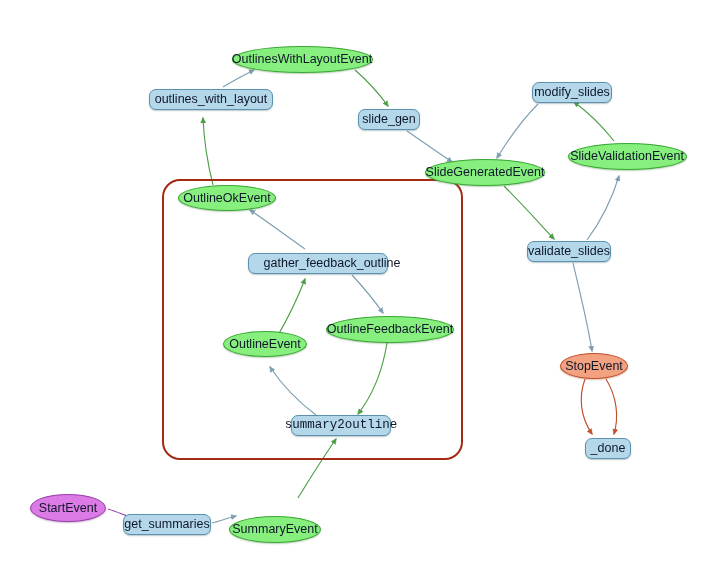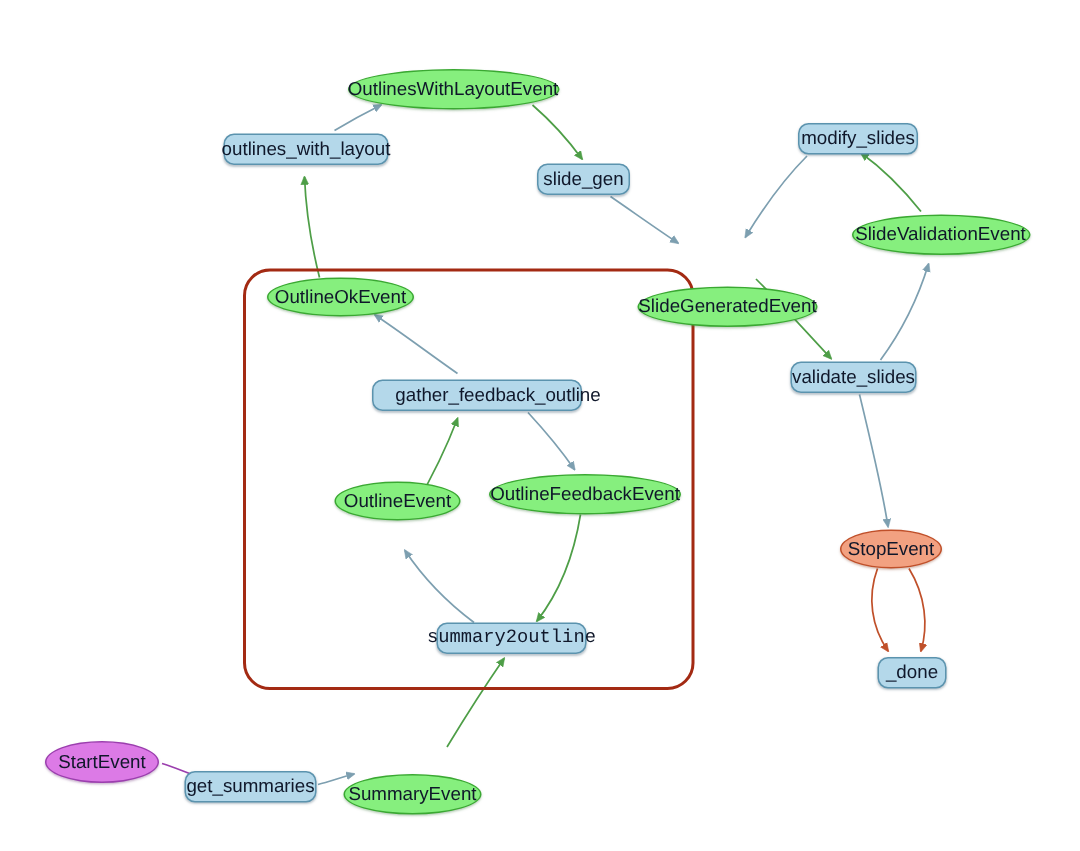--- a/index.html
+++ b/index.html
@@ -123,42 +123,42 @@
       </div>
       <div class="node node-step" style="left: 123px; top: 513.5px; width: 88px; height: 21px;">
         <span>get_summaries</span>
       </div>
       <div class="node node-event" style="left: 229px; top: 516px; width: 92px; height: 27px;">
         <span>SummaryEvent</span>
       </div>
       <div class="node node-step" style="left: 291px; top: 414.5px; width: 100px; height: 21px; font-family: Liberation Mono, monospace;">
         <span>summary2outline</span>
       </div>
-      <div class="node node-event" style="left: 223px; top: 321px; width: 84px; height: 26px;">
+      <div class="node node-event" style="left: 223px; top: 331px; width: 84px; height: 26px;">
         <span>OutlineEvent</span>
       </div>
       <div class="node node-step" style="left: 248px; top: 252.5px; width: 140px; height: 21px; padding-left: 28px;">
         <span>gather_feedback_outline</span>
       </div>
       <div class="node node-event" style="left: 326px; top: 315.5px; width: 128px; height: 27px;">
         <span>OutlineFeedbackEvent</span>
       </div>
       <div class="node node-event" style="left: 178px; top: 185px; width: 98px; height: 26px;">
         <span>OutlineOkEvent</span>
       </div>
-      <div class="node node-step" style="left: 149px; top: 88.5px; width: 110px; height: 21px;">
+      <div class="node node-step" style="left: 149px; top: 88.5px; width: 124px; height: 21px;">
         <span>outlines_with_layout</span>
       </div>
       <div class="node node-event" style="left: 231.5px; top: 45.5px; width: 141px; height: 27px;">
         <span>OutlinesWithLayoutEvent</span>
       </div>
       <div class="node node-step" style="left: 358px; top: 108.5px; width: 62px; height: 21px;">
         <span>slide_gen</span>
       </div>
-      <div class="node node-event" style="left: 425px; top: 158.5px; width: 120px; height: 27px; margin-top: 32px;">
+      <div class="node node-event" style="left: 425px; top: 158.5px; width: 120px; height: 27px;">
         <span>SlideGeneratedEvent</span>
       </div>
       <div class="node node-step" style="left: 532px; top: 81.5px; width: 80px; height: 21px;">
         <span>modify_slides</span>
       </div>
       <div class="node node-event" style="left: 567.5px; top: 142.5px; width: 119px; height: 27px;">
         <span>SlideValidationEvent</span>
       </div>
       <div class="node node-step" style="left: 527px; top: 240.5px; width: 84px; height: 21px;">
         <span>validate_slides</span>

